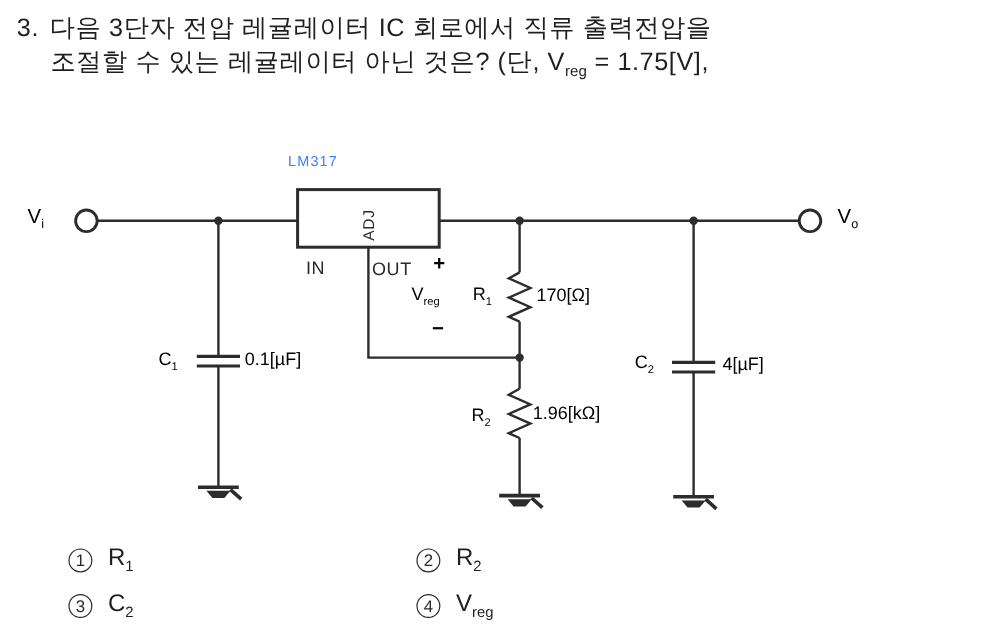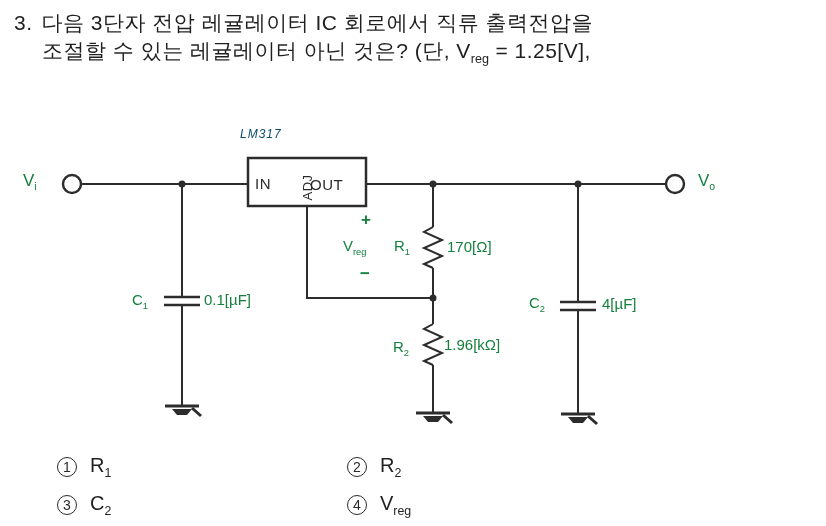--- a/index.html
+++ b/index.html
@@ -23,25 +23,25 @@
     white-space:nowrap;
     color:#1f1f1f;
   }
   .q-line sub{font-size:0.60em;letter-spacing:0;}
   .q-num{margin-right:9px;}
   
   .clabel{
     position:absolute;
     font-size:15px;
     white-space:nowrap;
-    color:#15803d;
+    color:#000000;
   }
   .clabel sub{font-size:0.62em;}
-  .ic-name{font-size:12px;letter-spacing:1px;color:#0c4a6e;font-style:italic;}
-  .pin{font-size:15px;letter-spacing:0.5px;color:#2a2a2a;}
+  .ic-name{font-size:12px;letter-spacing:1px;color:#3b82f6;}
+  .pin{font-size:15px;letter-spacing:0.5px;color:#2a2a2a;margin-top:40px;}
   .pin-adj{
     position:absolute;
     left:286px;top:180px;width:42px;height:15px;
     text-align:center;
     transform:rotate(-90deg);
     font-size:13px;letter-spacing:0.5px;color:#2a2a2a;
   }
   .term{font-size:17px;}
   .sign{font-size:17px;font-weight:bold;}
   
@@ -63,21 +63,21 @@
 </style>
 </head>
 <body>
 
 <div class="page">
 
   <div class="q-line" style="left:14px;top:9px">
     <span class="q-num">3.</span><span>다음 3단자 전압 레귤레이터 IC 회로에서 직류 출력전압을</span>
   </div>
   <div class="q-line" style="left:42px;top:37px">
-    <span>조절할 수 있는 레귤레이터 아닌 것은? (단, V</span><sub>reg</sub><span> = 1.25[V],</span>
+    <span>조절할 수 있는 레귤레이터 아닌 것은? (단, V</span><sub>reg</sub><span> = 1.75[V],</span>
   </div>
 
   <svg class="circuit-svg" width="826" height="526" viewBox="0 0 826 526">
     <defs>
       <g id="gnd" stroke="#2c2c2c" fill="#2c2c2c">
         <path d="M-17,0 H17" stroke-width="3" fill="none"></path>
         <polygon points="-10,3 10,3 5,9 -5,9" stroke="none"></polygon>
         <path d="M10,2 L19,10" stroke-width="3" fill="none"></path>
       </g>
     </defs>

